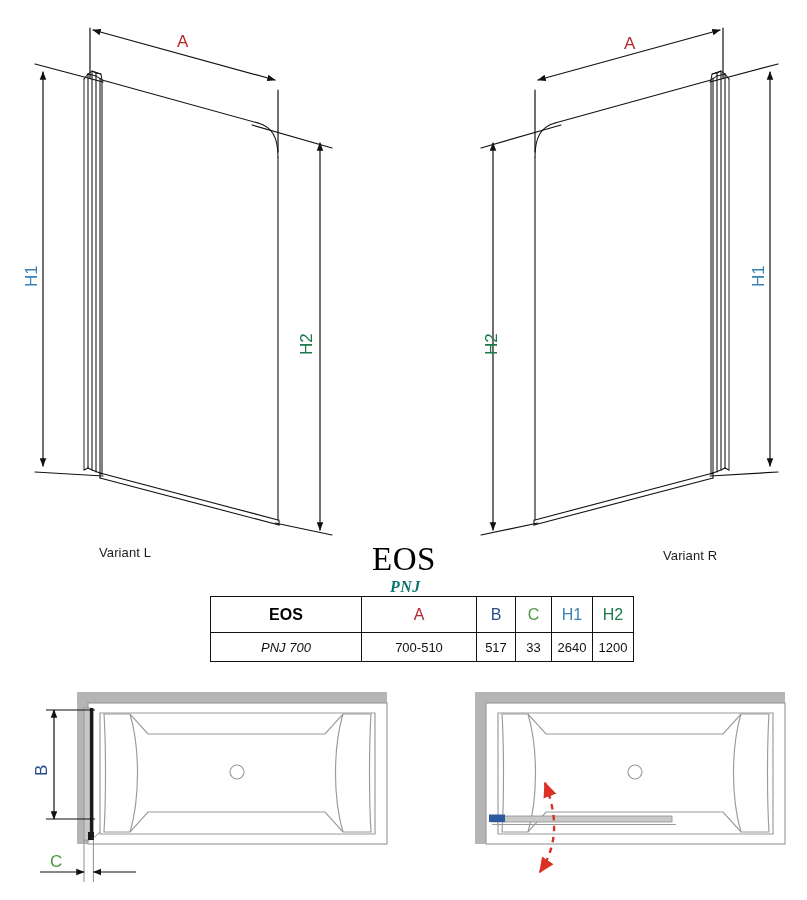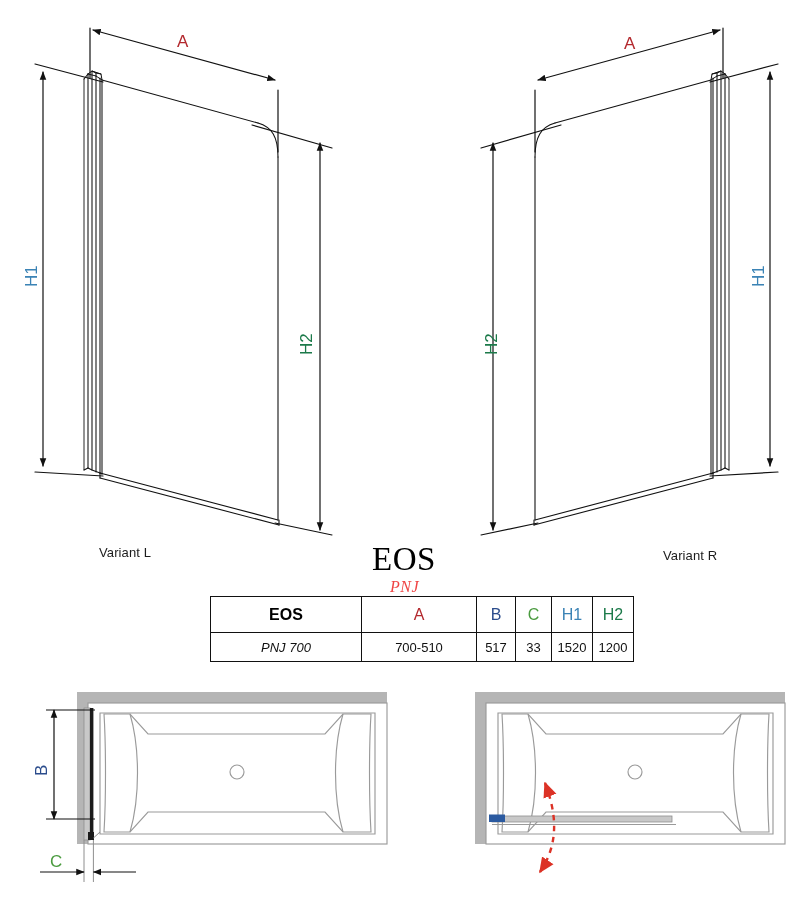--- a/index.html
+++ b/index.html
@@ -18,22 +18,22 @@
 
   .variant-label{
     font-size:13px;color:#1c1c1c;letter-spacing:.1px;margin-left:20px;
   }
   .title-eos{
     font-family:"Liberation Serif", serif;
     font-size:33px;color:#000;letter-spacing:.5px;
   }
   .title-pnj{
     font-family:"Liberation Serif", serif;
-    font-style:italic;font-weight:normal;
-    font-size:16px;color:#ef4444;letter-spacing:.5px;
+    font-style:italic;font-weight:bold;
+    font-size:16px;color:#0f766e;letter-spacing:.5px;
   }
 
   .dim{font-size:16px;font-weight:400;}
   .dim-a{color:#b3282d;font-size:17px;}
   .dim-h1{color:#3b83b5;font-size:17px;}
   .dim-h2{color:#1c7a4a;font-size:17px;}
   .dim-b{color:#2b4c8c;font-size:17px;}
   .dim-c{color:#4a9b3f;font-size:17px;}
   .rot90{transform:rotate(-90deg);transform-origin:left top;}
 
@@ -298,19 +298,19 @@
         <td class="c-b hd-b">B</td>
         <td class="c-c hd-c">C</td>
         <td class="c-h1 hd-h1">H1</td>
         <td class="c-h2 hd-h2">H2</td>
       </tr>
       <tr class="body">
         <td class="c-model bd-model">PNJ 700</td>
         <td class="c-a">700-510</td>
         <td class="c-b">517</td>
         <td class="c-c">33</td>
-        <td class="c-h1">1520</td>
+        <td class="c-h1">2640</td>
         <td class="c-h2">1200</td>
       </tr>
     </tbody>
   </table>
 
 </div>
 
 </body></html>

